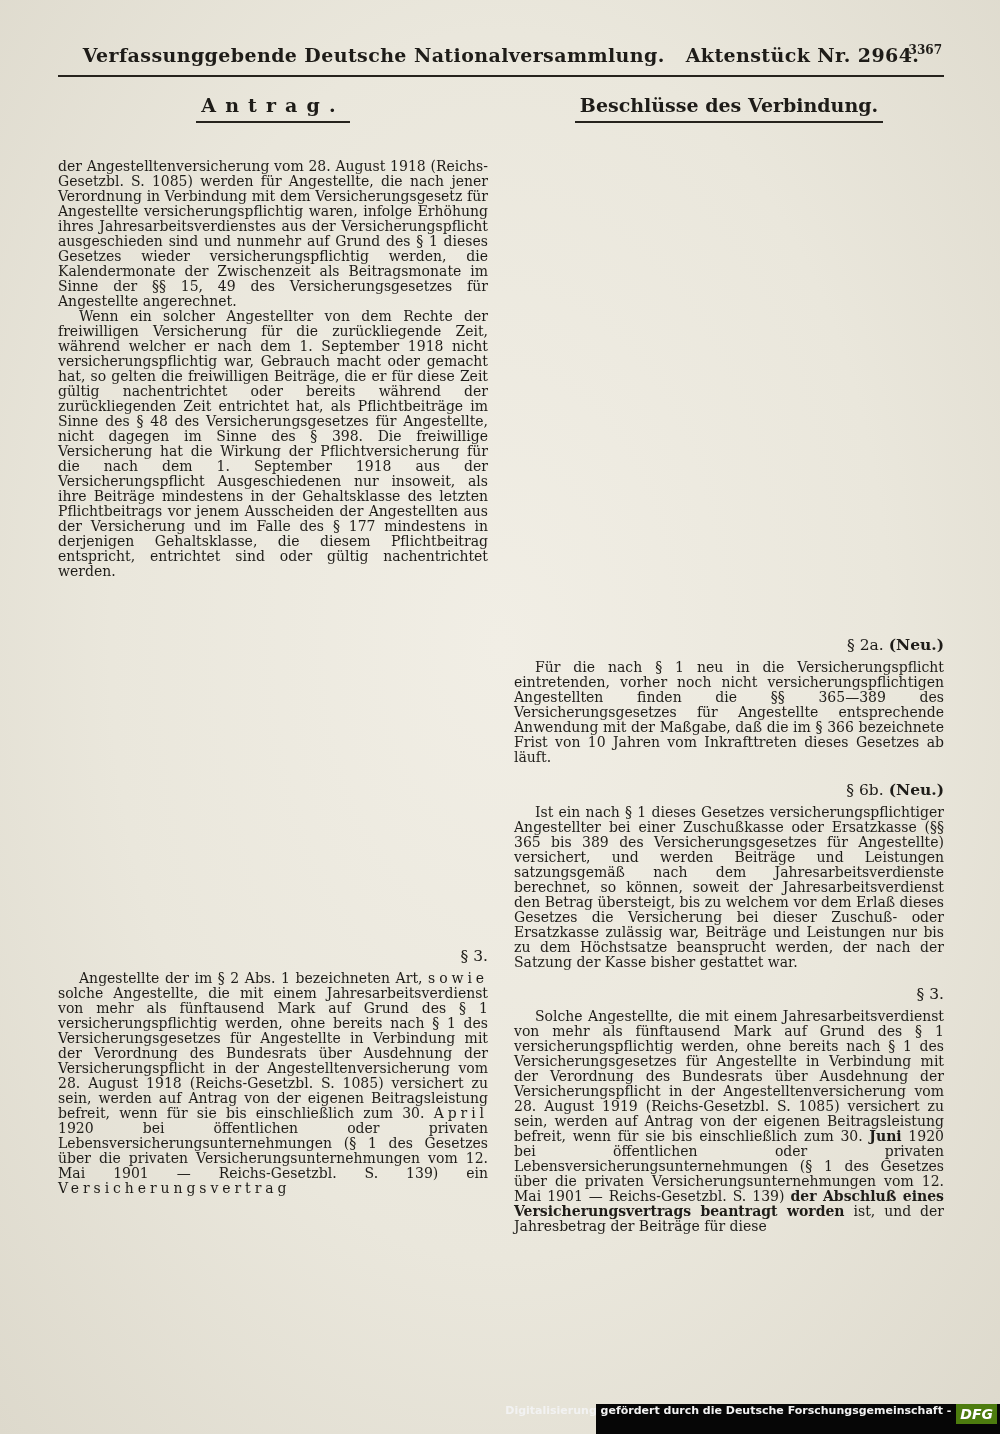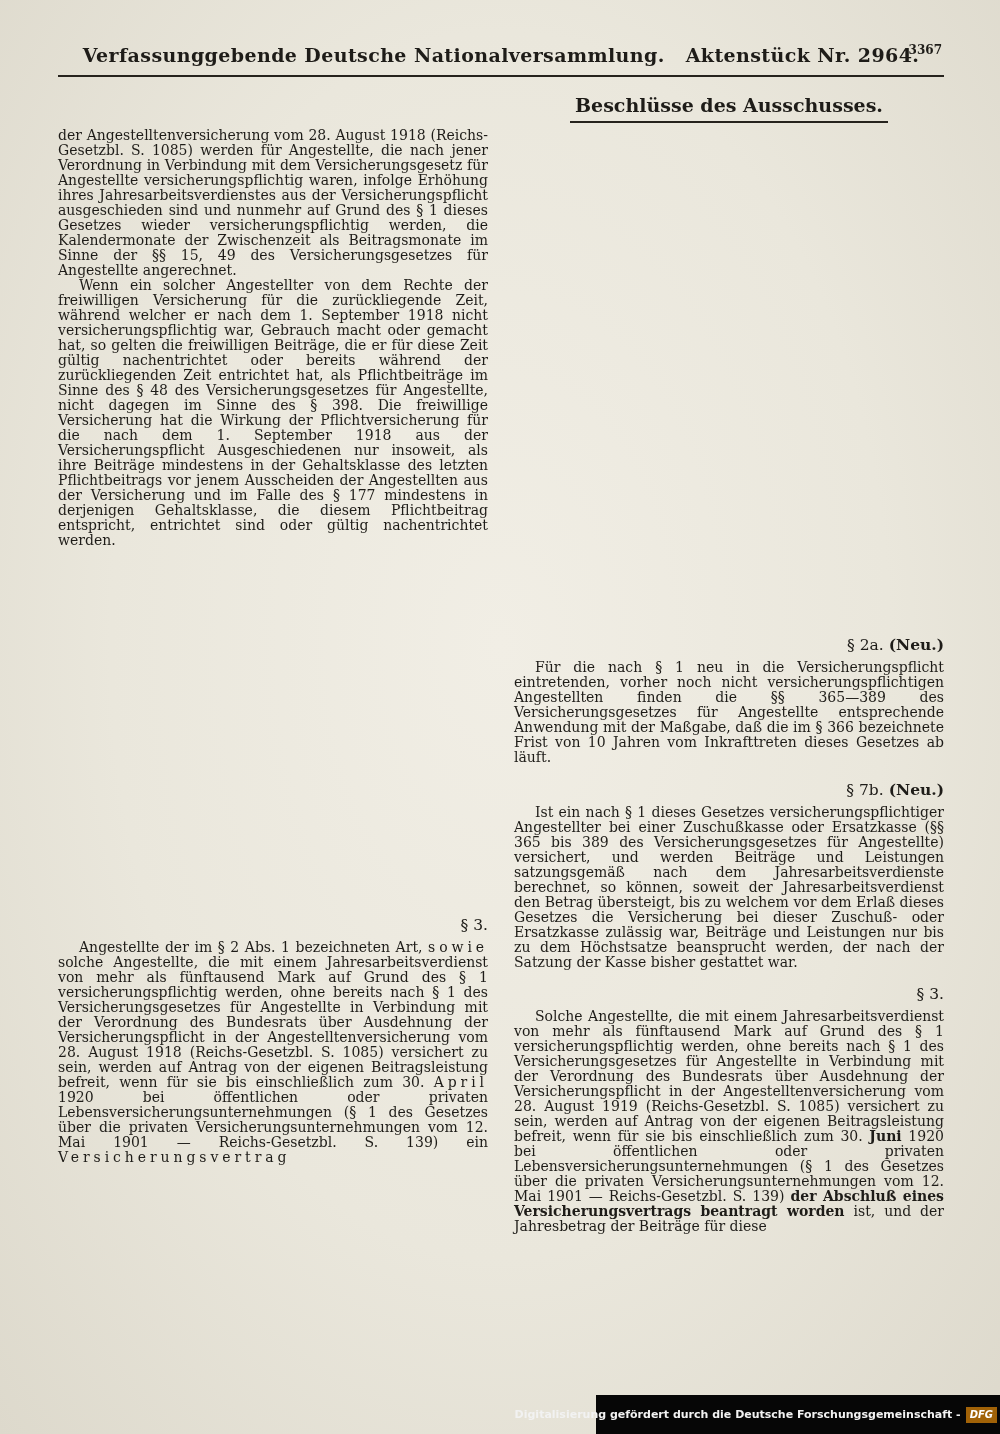--- a/index.html
+++ b/index.html
@@ -55,73 +55,76 @@
     font-weight: normal;
     margin: 0 0 6px 0;
   }
   .bold { font-weight: bold; }
   .gesperrt { letter-spacing: 0.28em; }
   .left-section3 { margin-top: 368px; }
   .right-first { margin-top: 512px; }
   .right-section { margin-top: 15px; }
   .scan-footer {
     position: absolute; right: 0; bottom: 0;
-    height: 39px; width: 404px;
+    height: 30px; width: 404px;
     background: #060606; color: #f2f2f2;
-    display: flex; align-items: center; justify-content: flex-end;
+    display: flex; align-items: flex-start; justify-content: flex-end;
     font-family: "DejaVu Sans", "Liberation Sans", sans-serif;
     font-size: 11px; font-weight: bold;
     gap: 5px; padding-right: 3px; box-sizing: border-box;
     white-space: nowrap;
   }
   .dfg-logo {
-    background: #a16207; color: #ffffff;
+    background: #4d7c0f; color: #ffffff;
     font-weight: bold; font-style: italic;
-    font-size: 10px; line-height: 1;
+    font-size: 14px; line-height: 1;
     padding: 3px 4px;
   }
 </style>
 </head>
 <body>
 
 <div class="page">
 
   <header class="page-header">
     <div class="header-line">
       <span>Verfassunggebende Deutsche Nationalversammlung.</span>
       <span class="header-docnum">Aktenstück Nr. 2964.</span>
     </div>
     <span class="header-page">3367</span>
   </header>
 
   <div class="columns">
 
     <div class="col">
+      <h2 class="col-heading">
+        <span class="underlined antrag-text">Antrag.</span>
+      </h2>
 
       <p class="body first">der Angestelltenversicherung vom 28. August 1918 (Reichs-Gesetzbl. S. 1085) werden für Angestellte, die nach jener Verordnung in Verbindung mit dem Versicherungsgesetz für Angestellte versicherungspflichtig waren, infolge Erhöhung ihres Jahresarbeitsverdienstes aus der Versicherungspflicht ausgeschieden sind und nunmehr auf Grund des § 1 dieses Gesetzes wieder versicherungspflichtig werden, die Kalendermonate der Zwischenzeit als Beitragsmonate im Sinne der §§ 15, 49 des Versicherungsgesetzes für Angestellte angerechnet.</p>
       <p class="body">Wenn ein solcher Angestellter von dem Rechte der freiwilligen Versicherung für die zurückliegende Zeit, während welcher er nach dem 1. September 1918 nicht versicherungspflichtig war, Gebrauch macht oder gemacht hat, so gelten die freiwilligen Beiträge, die er für diese Zeit gültig nachentrichtet oder bereits während der zurückliegenden Zeit entrichtet hat, als Pflichtbeiträge im Sinne des § 48 des Versicherungsgesetzes für Angestellte, nicht dagegen im Sinne des § 398. Die freiwillige Versicherung hat die Wirkung der Pflichtversicherung für die nach dem 1. September 1918 aus der Versicherungspflicht Ausgeschiedenen nur insoweit, als ihre Beiträge mindestens in der Gehaltsklasse des letzten Pflichtbeitrags vor jenem Ausscheiden der Angestellten aus der Versicherung und im Falle des § 177 mindestens in derjenigen Gehaltsklasse, die diesem Pflichtbeitrag entspricht, entrichtet sind oder gültig nachentrichtet werden.</p>
 
       <div class="left-section3">
         <h3 class="sec-heading">§ 3.</h3>
         <p class="body"><span>Angestellte der im § 2 Abs. 1 bezeichneten Art, </span><span class="gesperrt">sowie</span><span> solche Angestellte, die mit einem Jahresarbeitsverdienst von mehr als fünftausend Mark auf Grund des § 1 versicherungspflichtig werden, ohne bereits nach § 1 des Versicherungsgesetzes für Angestellte in Verbindung mit der Verordnung des Bundesrats über Ausdehnung der Versicherungspflicht in der Angestelltenversicherung vom 28. August 1918 (Reichs-Gesetzbl. S. 1085) versichert zu sein, werden auf Antrag von der eigenen Beitragsleistung befreit, wenn für sie bis einschließlich zum 30. </span><span class="gesperrt">April</span><span> 1920 bei öffentlichen oder privaten Lebensversicherungsunternehmungen (§ 1 des Gesetzes über die privaten Versicherungsunternehmungen vom 12. Mai 1901 — Reichs-Gesetzbl. S. 139) ein </span><span class="gesperrt">Versicherungsvertrag</span></p>
       </div>
     </div>
 
     <div class="col">
       <h2 class="col-heading">
-        <span class="underlined">Beschlüsse des Ausschusses.</span>
+        <span class="underlined">Beschlüsse des Verbindung.</span>
       </h2>
 
       <div class="right-first">
         <h3 class="sec-heading"><span>§ 2a. </span><span class="bold">(Neu.)</span></h3>
         <p class="body">Für die nach § 1 neu in die Versicherungspflicht eintretenden, vorher noch nicht versicherungspflichtigen Angestellten finden die §§ 365—389 des Versicherungsgesetzes für Angestellte entsprechende Anwendung mit der Maßgabe, daß die im § 366 bezeichnete Frist von 10 Jahren vom Inkrafttreten dieses Gesetzes ab läuft.</p>
       </div>
 
       <div class="right-section">
-        <h3 class="sec-heading"><span>§ 7b. </span><span class="bold">(Neu.)</span></h3>
+        <h3 class="sec-heading"><span>§ 6b. </span><span class="bold">(Neu.)</span></h3>
         <p class="body">Ist ein nach § 1 dieses Gesetzes versicherungspflichtiger Angestellter bei einer Zuschußkasse oder Ersatzkasse (§§ 365 bis 389 des Versicherungsgesetzes für Angestellte) versichert, und werden Beiträge und Leistungen satzungsgemäß nach dem Jahresarbeitsverdienste berechnet, so können, soweit der Jahresarbeitsverdienst den Betrag übersteigt, bis zu welchem vor dem Erlaß dieses Gesetzes die Versicherung bei dieser Zuschuß- oder Ersatzkasse zulässig war, Beiträge und Leistungen nur bis zu dem Höchstsatze beansprucht werden, der nach der Satzung der Kasse bisher gestattet war.</p>
       </div>
 
       <div class="right-section">
         <h3 class="sec-heading">§ 3.</h3>
         <p class="body"><span>Solche Angestellte, die mit einem Jahresarbeitsverdienst von mehr als fünftausend Mark auf Grund des § 1 versicherungspflichtig werden, ohne bereits nach § 1 des Versicherungsgesetzes für Angestellte in Verbindung mit der Verordnung des Bundesrats über Ausdehnung der Versicherungspflicht in der Angestelltenversicherung vom 28. August 1919 (Reichs-Gesetzbl. S. 1085) versichert zu sein, werden auf Antrag von der eigenen Beitragsleistung befreit, wenn für sie bis einschließlich zum 30. </span><span class="bold">Juni</span><span> 1920 bei öffentlichen oder privaten Lebensversicherungsunternehmungen (§ 1 des Gesetzes über die privaten Versicherungsunternehmungen vom 12. Mai 1901 — Reichs-Gesetzbl. S. 139) </span><span class="bold">der Abschluß eines Versicherungsvertrags beantragt worden</span><span> ist, und der Jahresbetrag der Beiträge für diese</span></p>
       </div>
     </div>
 
   </div>

